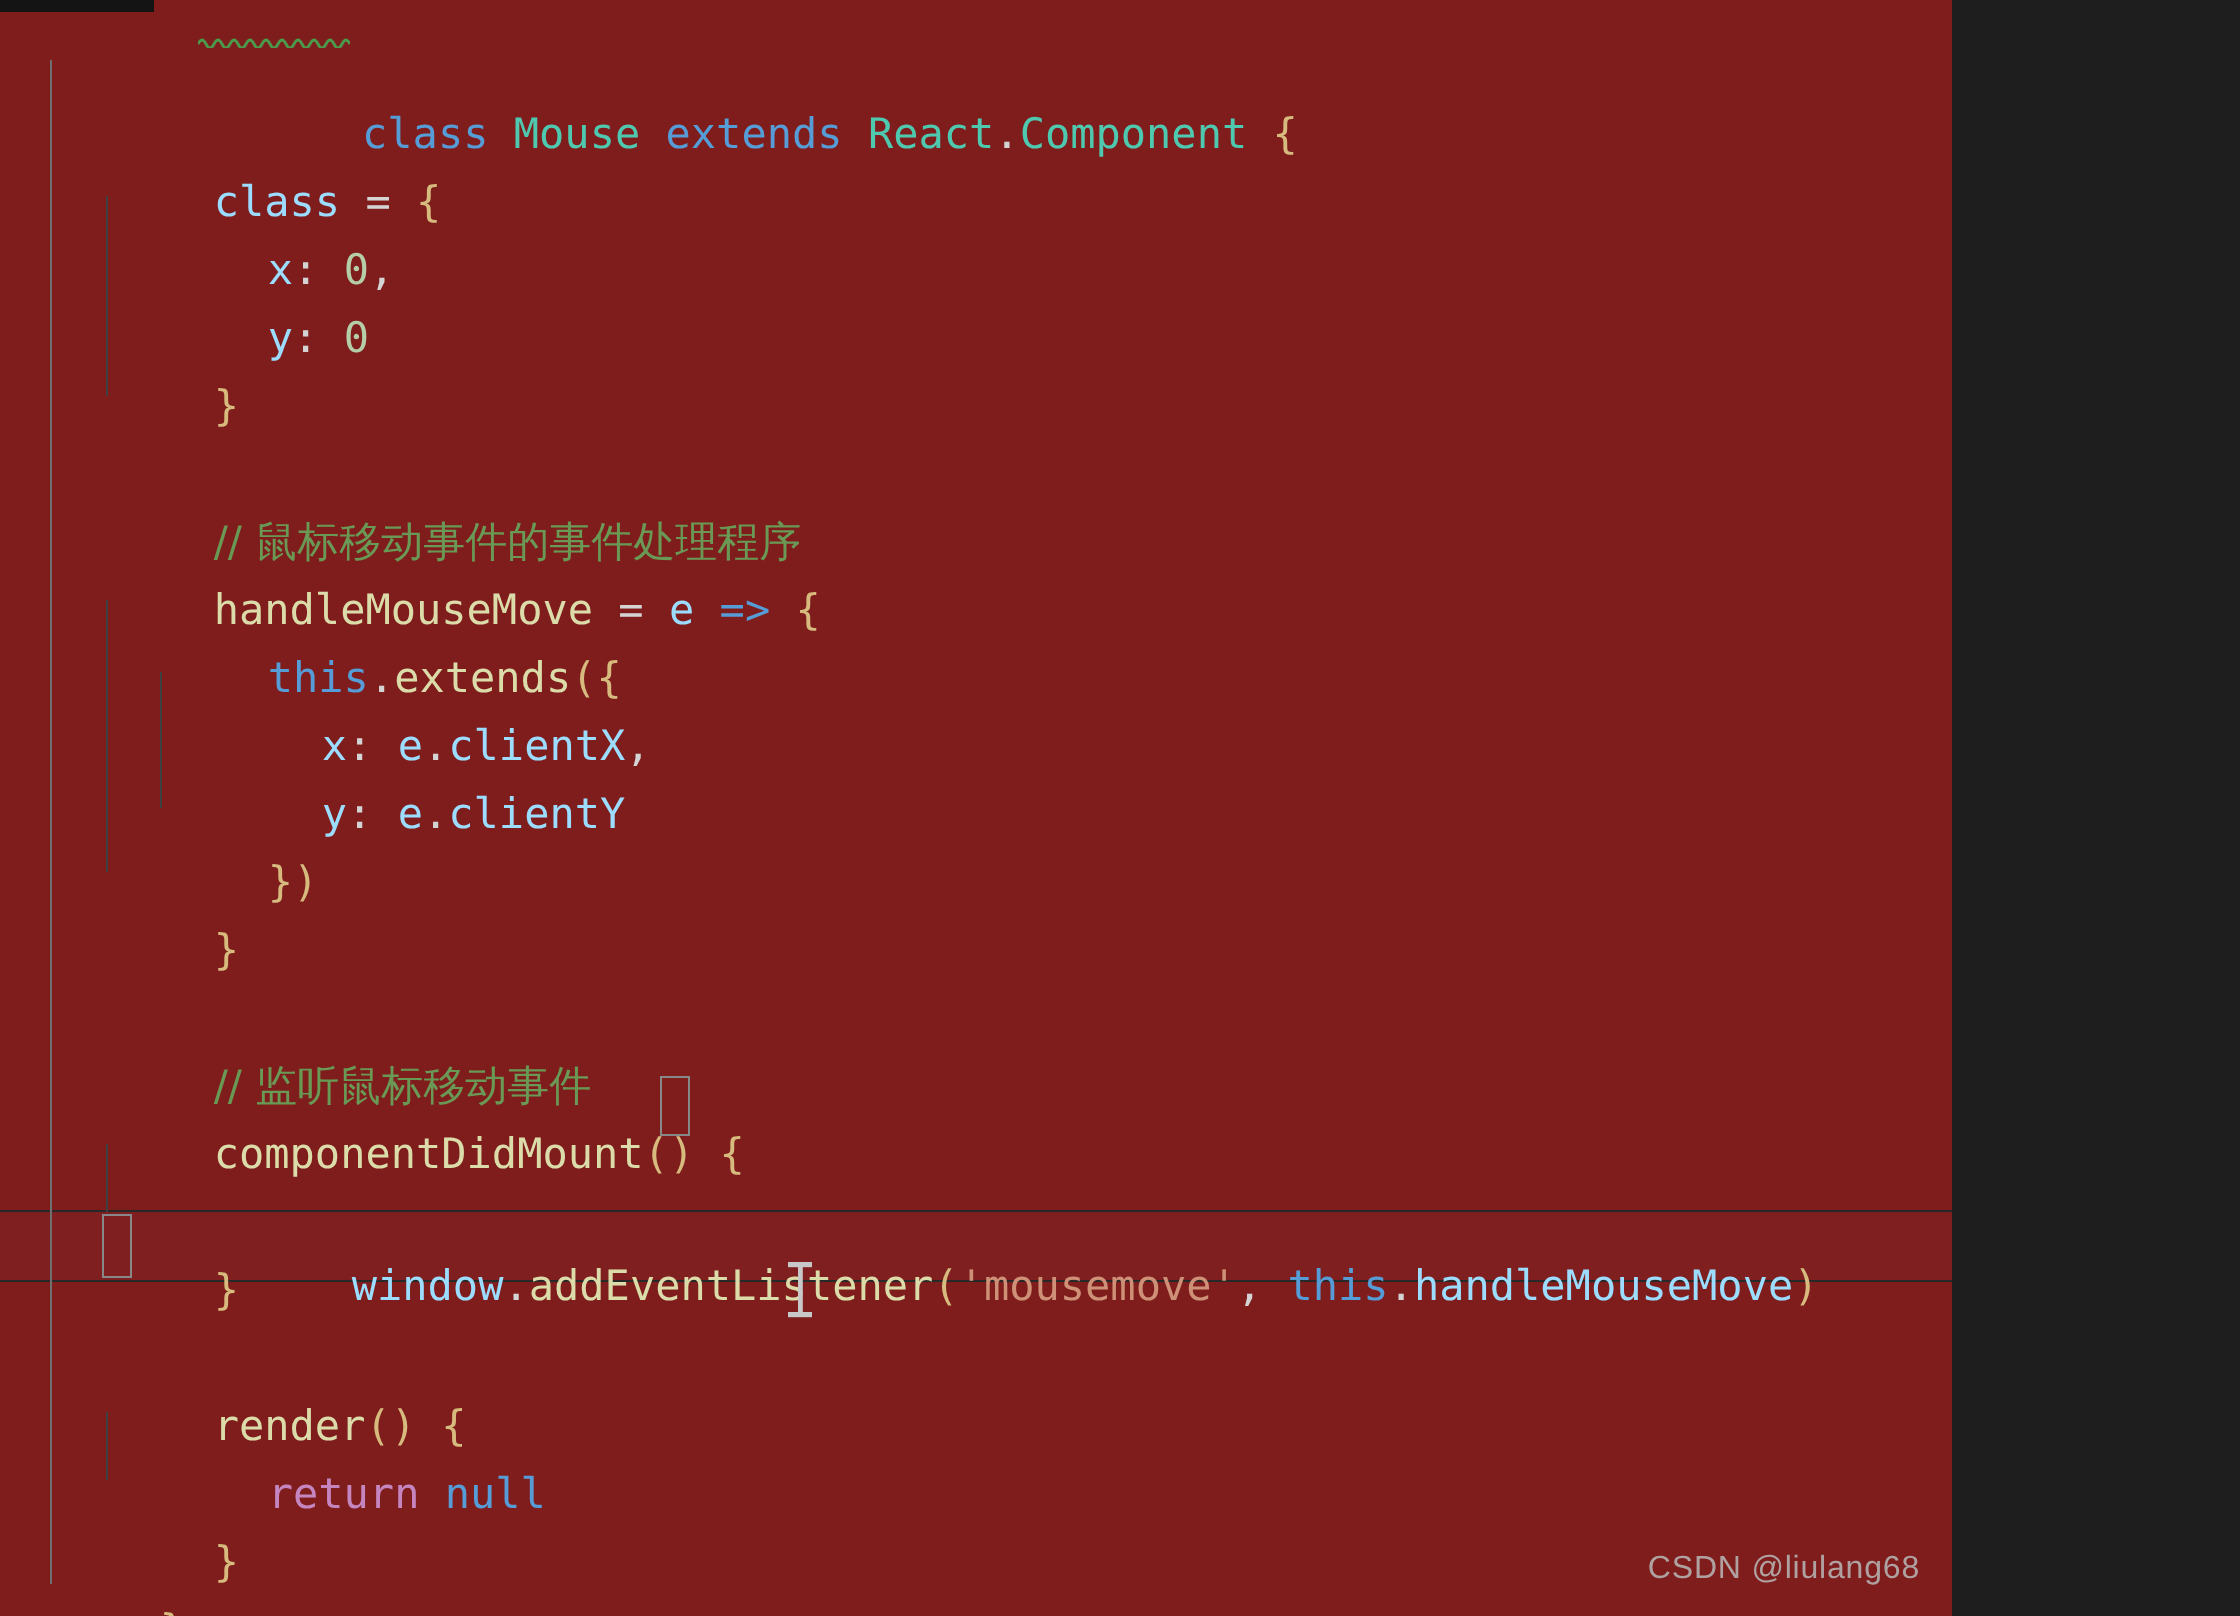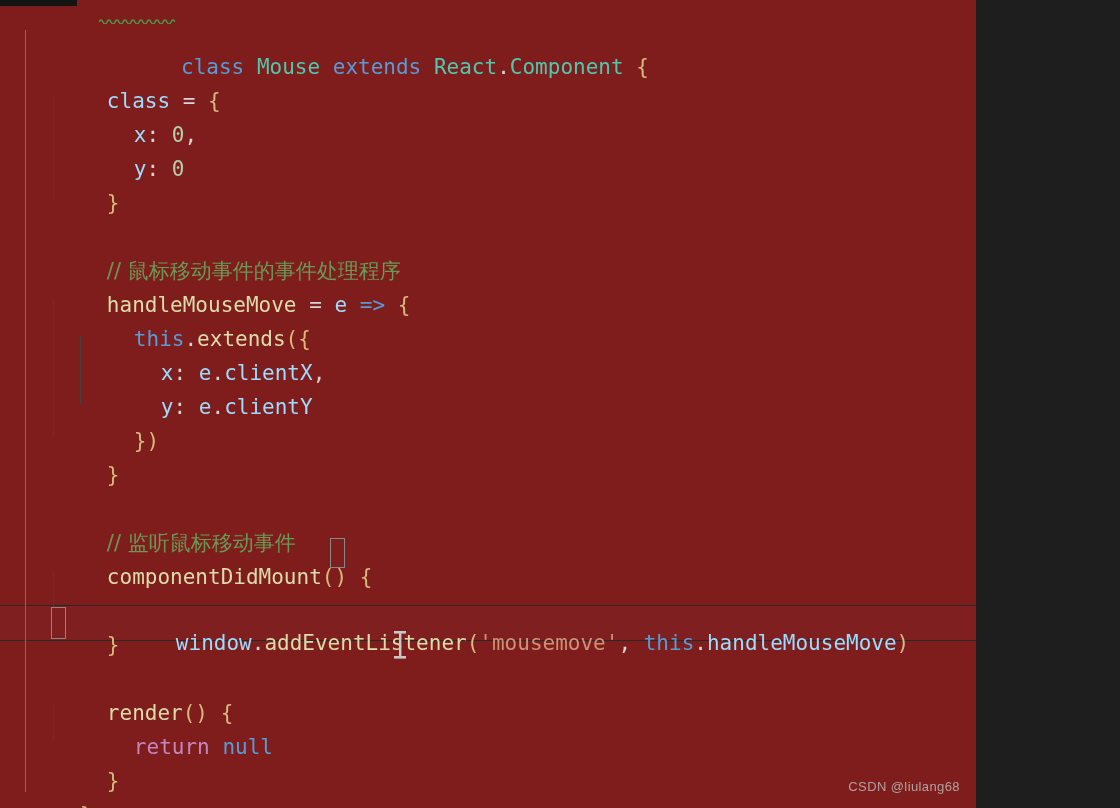--- a/index.html
+++ b/index.html
@@ -62,21 +62,21 @@
   .bracket-box{
     position:absolute;border:1px solid #888888;box-sizing:border-box;
     pointer-events:none;
   }
   
   .ibeam{position:absolute;}
   
   .watermark{
     position:absolute;right:16px;bottom:14px;
     font-family:"Liberation Sans","DejaVu Sans",sans-serif;
-    font-size:13px;color:#b9b9b9;opacity:.85;letter-spacing:.4px;
+    font-size:16px;color:#b9b9b9;opacity:.85;letter-spacing:.4px;
   }
   .cjk{font-family:"DejaVu Sans","Liberation Sans",sans-serif;}
 </style>
 </head>
 <body>
 
 <div id="editor">
 
   <div class="top-strip"></div>
 

